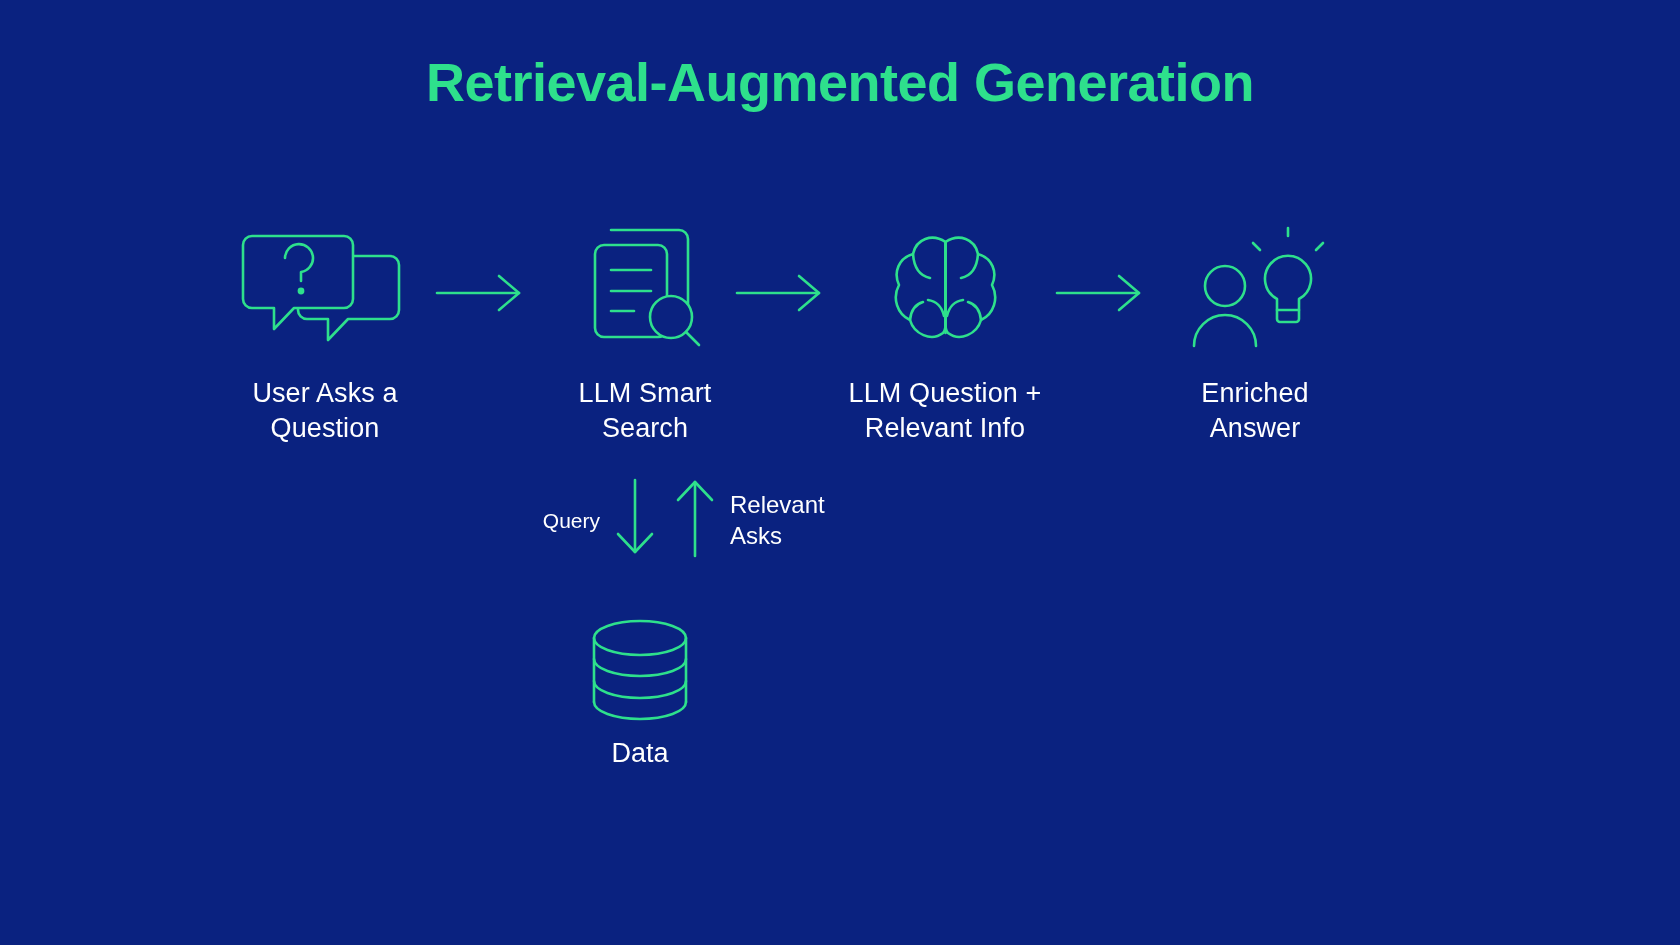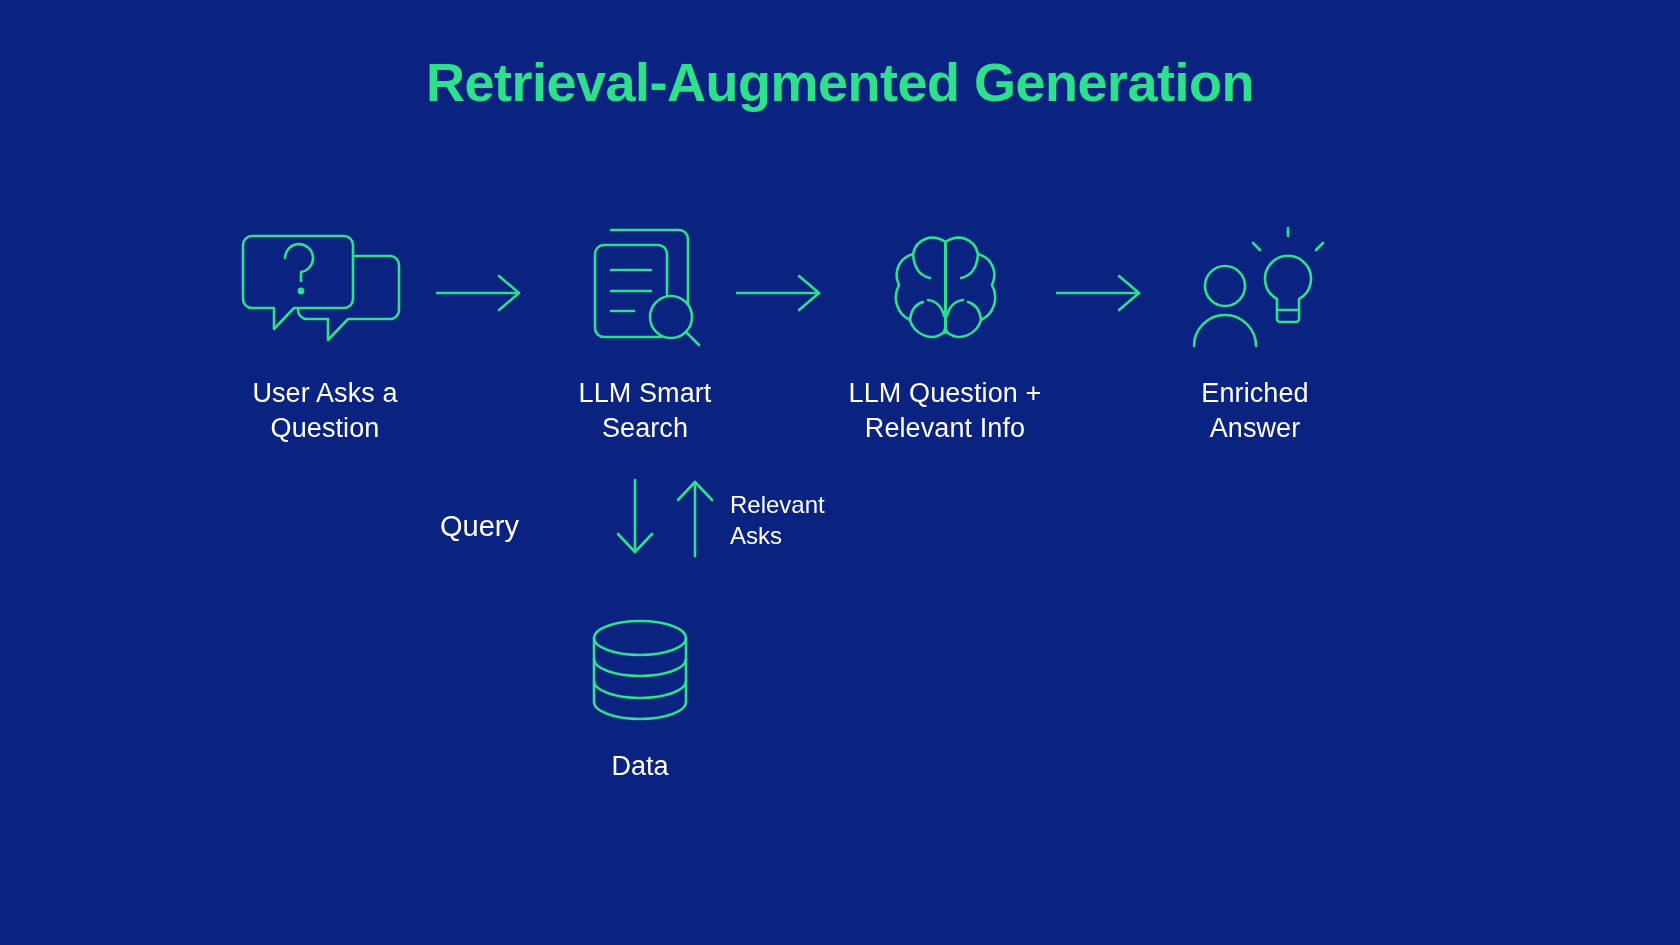--- a/index.html
+++ b/index.html
@@ -80,23 +80,23 @@
     top: 478px;
     left: 440px;
     width: 520px;
     height: 105px;
   }
   #query-label {
     position: absolute;
     left: 0px;
     top: 30px;
     width: 160px;
-    text-align: left;
+    text-align: right;
     color: #FFFFFF;
-    font-size: 29px;
+    font-size: 21px;
     line-height: 1.28;
   }
   #relevant-label {
     position: absolute;
     left: 290px;
     top: 12px;
     width: 180px;
     text-align: left;
     color: #FFFFFF;
     font-size: 24px;
@@ -125,21 +125,21 @@
     width: 200px;
     text-align: center;
   }
   #datastore .icon-box {
     height: 110px;
     display: flex;
     align-items: center;
     justify-content: center;
   }
   #datastore .caption {
-    margin-top: 24px;
+    margin-top: 11px;
     color: #FFFFFF;
     font-size: 27px;
     line-height: 1.28;
   }
 
   svg { display: block; overflow: visible; }
 </style>
 </head>
 <body>
 

